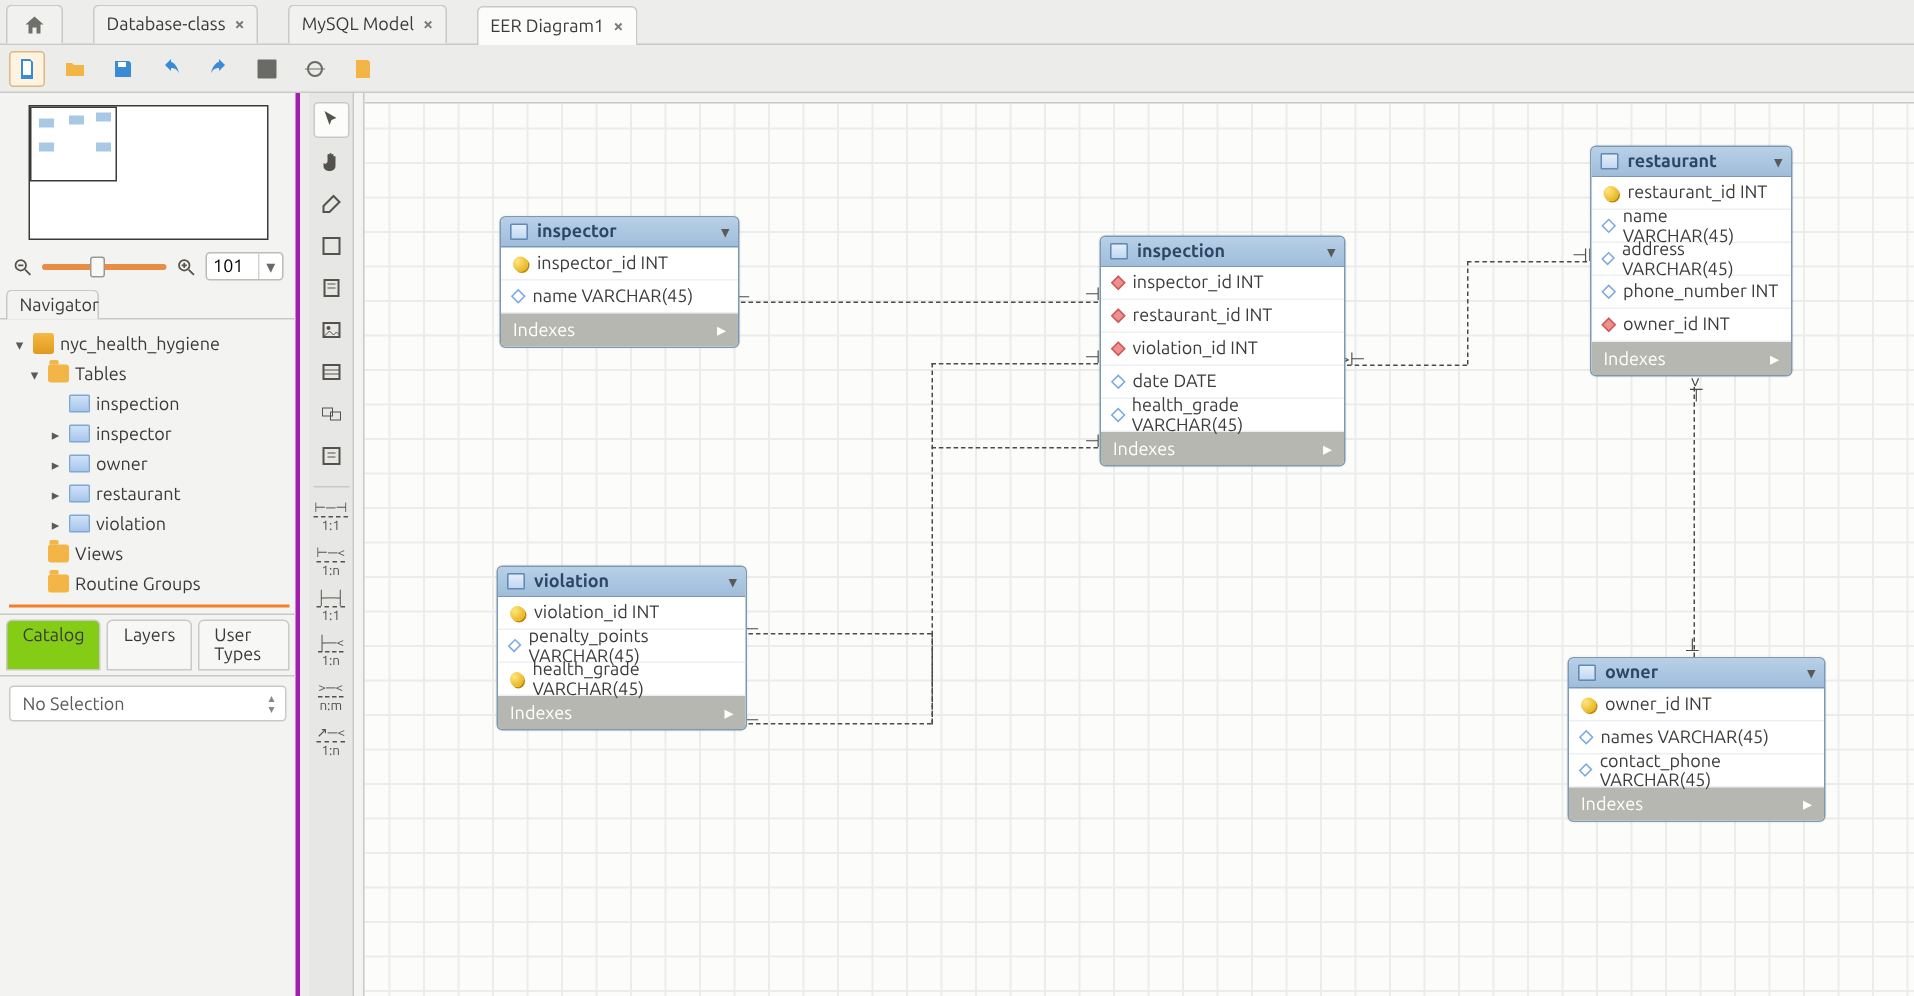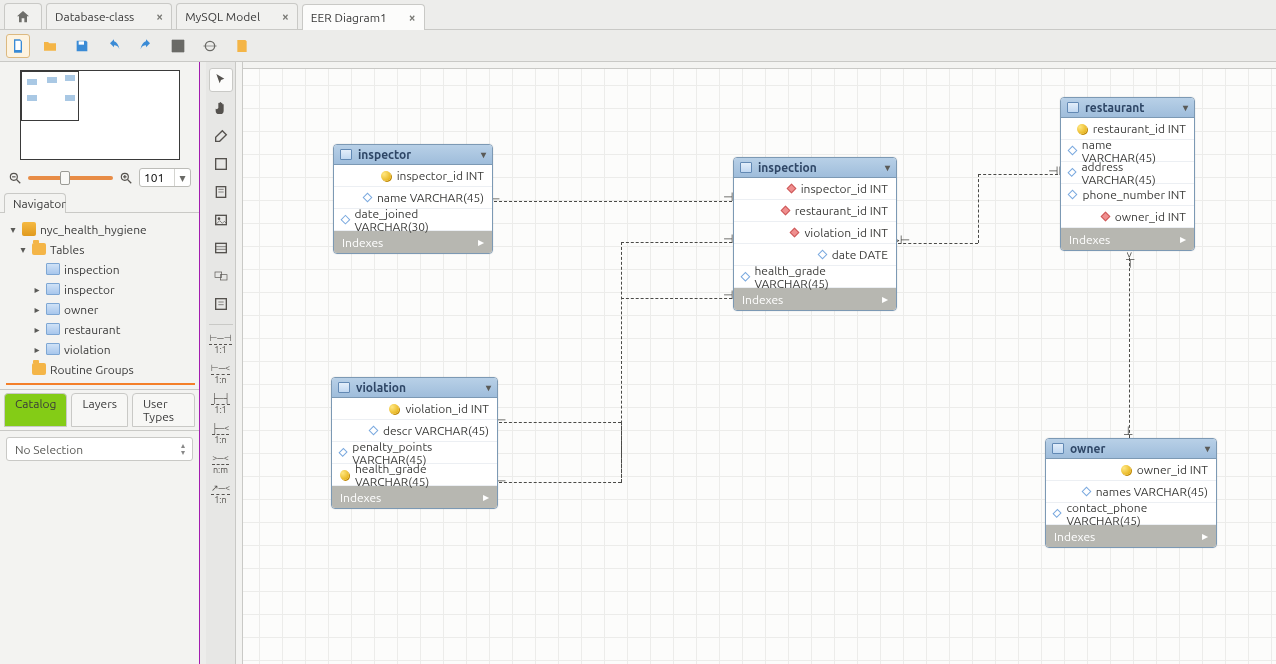--- a/index.html
+++ b/index.html
@@ -1,34 +1,34 @@
 <!DOCTYPE html>
 <html><head>
 <meta charset="utf-8">
 <style>
   * { box-sizing: border-box; font-family: "Ubuntu", "Segoe UI", sans-serif; font-size: 12px; }
   html, body { margin:0; padding:0; background:#f2f2f0; color:#3a3a3a; }
   .workspace { width:1276px; height:664px; position:relative; background:#ededeb; overflow:hidden; }
 
   
   .tabstrip { height:30px; background:#ededeb; display:flex; align-items:flex-end; padding-left:4px; border-bottom:1px solid #c9c9c6; }
-  .tab { height:26px; display:flex; align-items:center; gap:20px; padding:0 8px; background:#f1f1ef; border:1px solid #c9c9c6; border-bottom:none; border-radius:4px 4px 0 0; margin-right:4px; cursor:pointer; }
+  .tab { height:26px; display:flex; align-items:center; gap:4px; padding:0 8px; background:#f1f1ef; border:1px solid #c9c9c6; border-bottom:none; border-radius:4px 4px 0 0; margin-right:20px; cursor:pointer; }
   .tab.home { padding:0 10px; }
   .tab.active { background:#fcfcfb; position:relative; top:1px;justify-content:center; }
   .tab .x { color:#7a7a76; font-weight:bold; margin-left:2px; }
   .home-icon { width:16px; height:16px; fill:#6f6f6b; }
 
   
   .toolbar { height:32px; background:#ececea; border-bottom:1px solid #c9c9c6; display:flex; align-items:center; padding-left:6px; gap:8px; }
   .tbtn { width:24px; height:24px; display:flex; align-items:center; justify-content:center; border-radius:3px; cursor:pointer; }
   .tbtn:first-child { border:1px solid #dcb980; background:#fdf3e0; }
   .tbtn svg { width:16px; height:16px; }
 
   
-  .leftcol { position:absolute; left:0; top:62px; width:200px; bottom:0; background:#f3f3f1; border-right:1px solid #a21caf; display:flex; flex-direction:column; }
+  .leftcol { position:absolute; left:0; top:62px; width:200px; bottom:0; background:#f3f3f1; border-right:3px solid #a21caf; display:flex; flex-direction:column; }
   .minimap-box { padding:8px; }
   .minimap { width:160px; height:90px; border:1px solid #3a3a3a; background:#fff; margin:0 auto; position:relative; }
   .minimap .viewport { position:absolute; left:0; top:0; width:58px; height:50px; border:1px solid #3a3a3a; }
   .minimap .blob { position:absolute; background:#a9c8e4; }
   .zoomrow { display:flex; align-items:center; gap:6px; padding:0 8px 4px 8px; }
   .zoomrow .slider { flex:1; height:4px; background:#e88c46; border-radius:2px; position:relative; }
   .zoomrow .slider .thumb { position:absolute; top:-5px; left:32px; width:10px; height:14px; background:#f8f8f6; border:1px solid #9a9a95; border-radius:2px; }
   .zoomval { display:flex; border:1px solid #bcbcb8; border-radius:3px; background:#fff; }
   .zoomval input { width:34px; border:none; padding:2px 4px; text-align:left; background:transparent; }
   .zoomval .dd { width:16px; border-left:1px solid #d4d4d0; display:flex; align-items:center; justify-content:center; color:#6a6a66; }
@@ -67,21 +67,21 @@
     background-size:23px 23px;
   }
   .ruler-h { position:absolute; left:0; right:0; top:0; height:7px; background:#f3f3f1; border-bottom:1px solid #c9c9c6; }
   .ruler-v { position:absolute; left:0; top:0; bottom:0; width:7px; background:#f3f3f1; border-right:1px solid #c9c9c6; }
 
   
   .entity { position:absolute; border:1px solid #7c99b4; border-radius:4px; overflow:hidden; background:#fff; box-shadow:0 0 0 1px rgba(0,0,0,0.03); }
   .entity .ehdr { height:20px; background:linear-gradient(#b8d0e7,#9fbddb); border-bottom:1px solid #7c99b4; display:flex; align-items:center; padding:0 6px; gap:6px; font-weight:bold; color:#2e4666; }
   .entity .ehdr .eicon { width:12px; height:11px; border:1px solid #6289b4; background:linear-gradient(#e3eefa,#c1d8f1); border-radius:1px; }
   .entity .ehdr .collapse { margin-left:auto; color:#5a5a57; font-size:10px; }
-  .entity .erow { height:22px; display:flex; align-items:center; gap:6px; padding:0 8px; border-bottom:1px solid #eceff3; font-size:11px; color:#3c3c3a;justify-content:flex-end; }
+  .entity .erow { height:22px; display:flex; align-items:center; gap:6px; padding:0 8px; border-bottom:1px solid #eceff3; font-size:11px; color:#3c3c3a; }
   .entity .erow:last-of-type { border-bottom:none; }
   .entity .efoot { height:22px; background:#b7b7b1; color:#fff; display:flex; align-items:center; justify-content:space-between; padding:0 8px; font-size:11px; }
   .key { width:10px; height:10px; }
   .key.pk { background:radial-gradient(circle at 30% 30%, #ffe680, #e0a600); border-radius:50%; box-shadow:1px 1px 0 #c08800; }
   .key.attr { background:#fff; border:1px solid #7aa9df; transform:rotate(45deg); width:7px; height:7px; }
   .key.fk { background:#f08f8f; border:1px solid #cc5a5a; transform:rotate(45deg); width:7px; height:7px; }
 
   
   .rel { position:absolute; border-style:dashed; border-color:#4a4a47; border-width:0; }
   .rel.h { border-top-width:1px; }
@@ -221,20 +221,25 @@
       </div>
       <div class="treerow" style="padding-left:26px">
         <span class="arrow">▸</span>
           <span class="tableicon"></span>
         <span>restaurant</span>
       </div>
       <div class="treerow" style="padding-left:26px">
         <span class="arrow">▸</span>
           <span class="tableicon"></span>
         <span>violation</span>
+      </div>
+      <div class="treerow" style="padding-left:12px">
+        <span class="gap"></span>
+          <span class="foldericon"></span>
+        <span>Views</span>
       </div>
       <div class="treerow" style="padding-left:12px">
         <span class="gap"></span>
           <span class="foldericon"></span>
         <span>Routine Groups</span>
       </div>
       <div class="orange-underline"></div>
     </div>
 
     <div class="bottom-tabs">
@@ -366,46 +371,38 @@
         <span class="collapse">▾</span>
       </div>
       <div class="erow">
           <span class="key pk"></span>
           <span>inspector_id INT</span>
         </div>
       <div class="erow">
           <span class="key attr"></span>
           <span>name VARCHAR(45)</span>
         </div>
-      <div class="erow">
-          <span class="key attr"></span>
-          <span>date_joined VARCHAR(30)</span>
-        </div>
       <div class="efoot">
           <span>Indexes</span>
           <span>▸</span>
         </div>
     </div>
 
     <div class="entity" style="left:95px; top:315px; width:167px;">
       <div class="ehdr">
         <span class="eicon"></span>
         <span>violation</span>
         <span class="collapse">▾</span>
       </div>
       <div class="erow">
           <span class="key pk"></span>
           <span>violation_id INT</span>
         </div>
       <div class="erow">
           <span class="key attr"></span>
-          <span>descr VARCHAR(45)</span>
-        </div>
-      <div class="erow">
-          <span class="key attr"></span>
           <span>penalty_points VARCHAR(45)</span>
         </div>
       <div class="erow">
           <span class="key pk"></span>
           <span>health_grade VARCHAR(45)</span>
         </div>
       <div class="efoot">
           <span>Indexes</span>
           <span>▸</span>
         </div>

